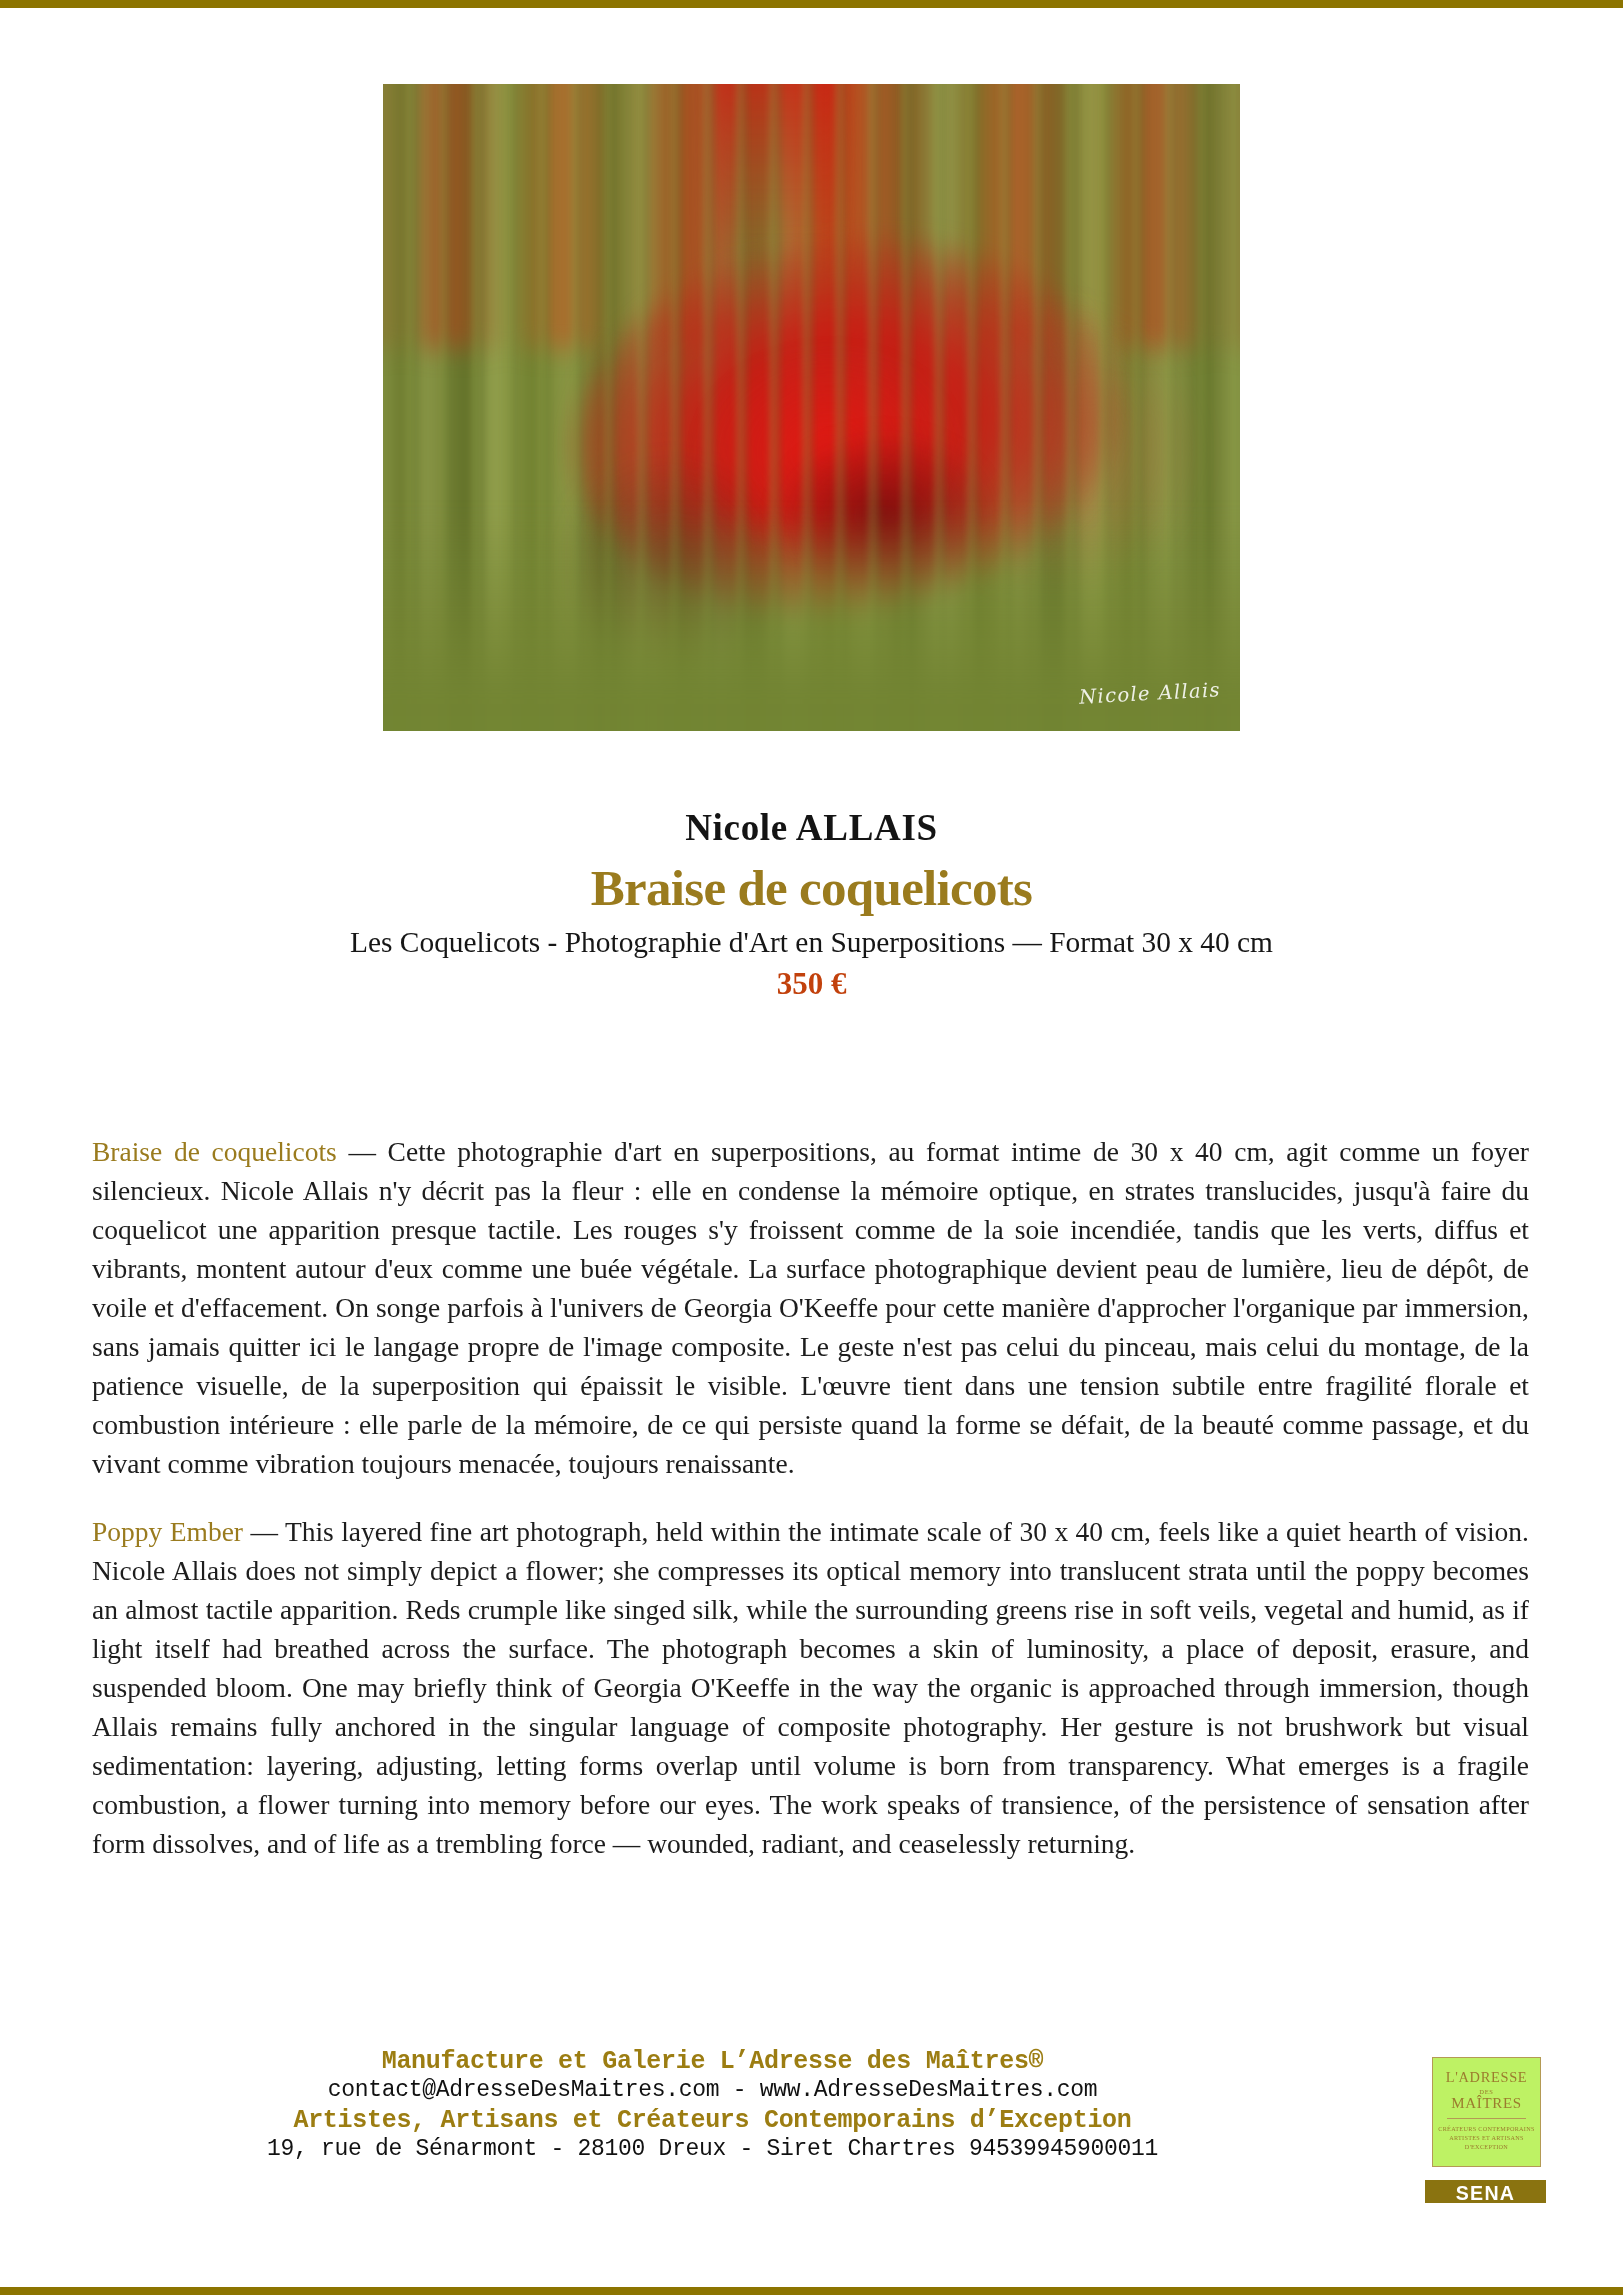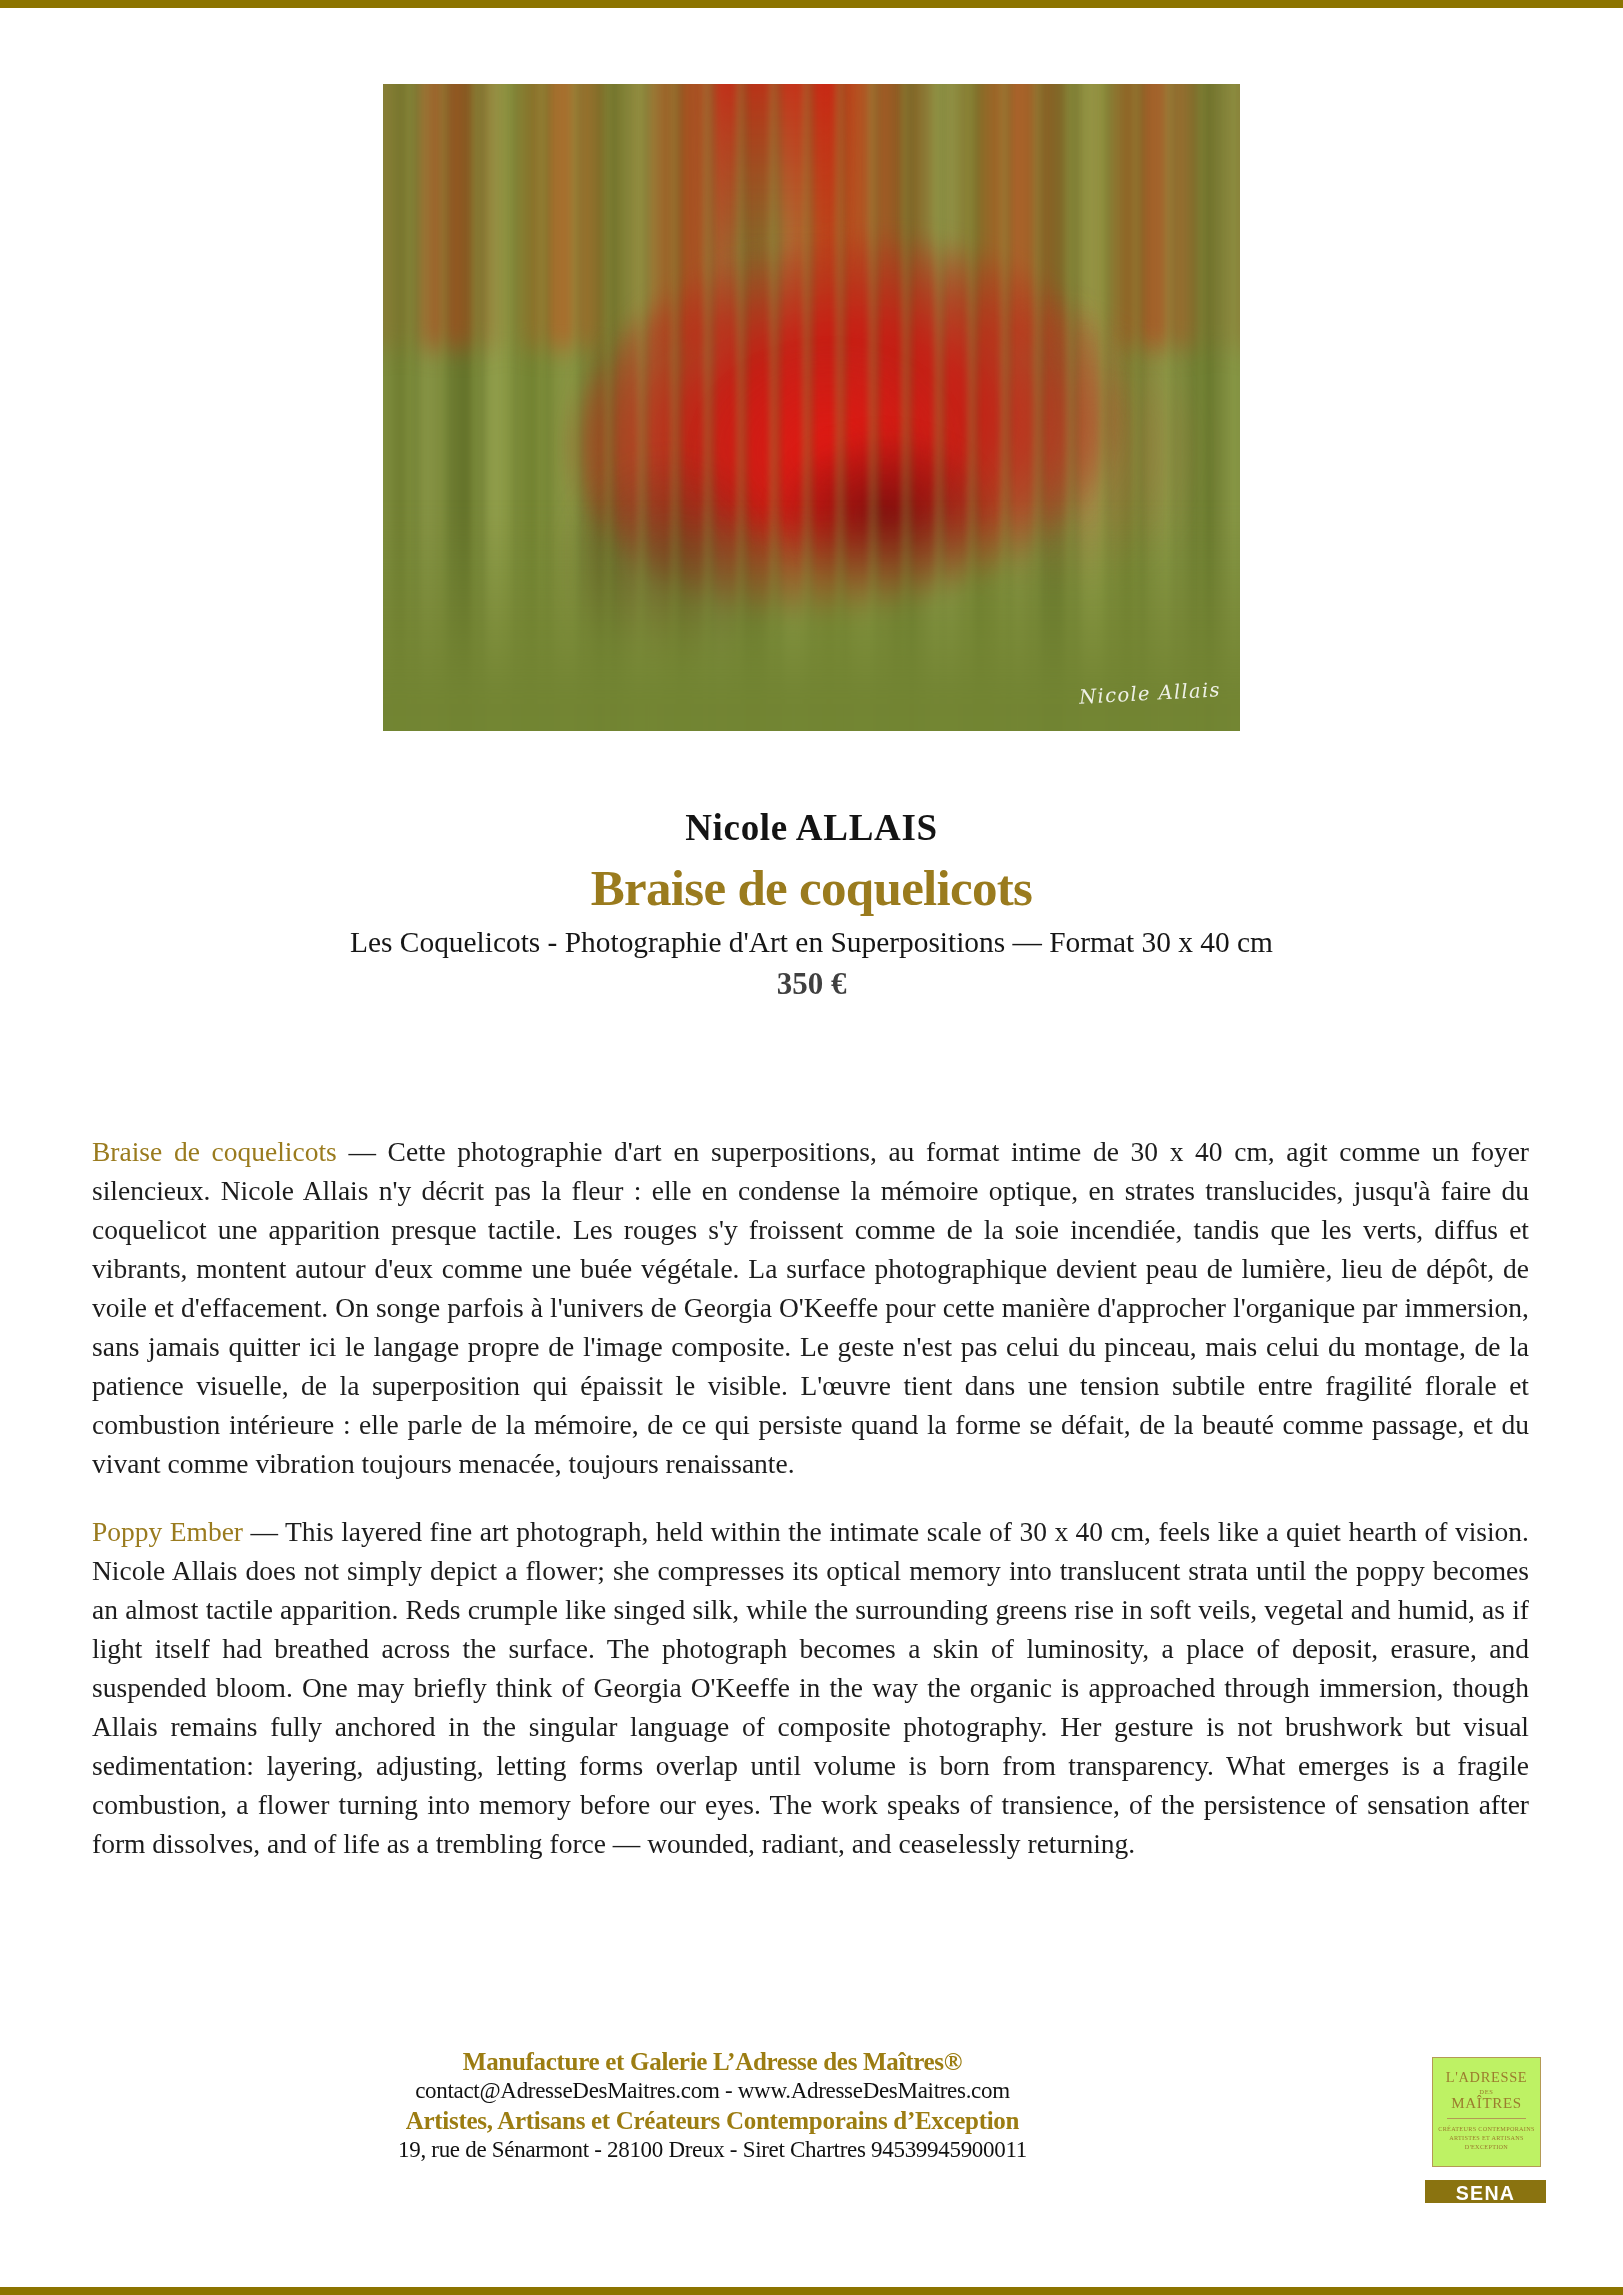--- a/index.html
+++ b/index.html
@@ -97,35 +97,35 @@
   .title-block { position: absolute; left: 0; top: 806px; width: 1623px; text-align: center; }
   .artist {
     font-size: 37px; font-weight: 700; color: #141414;
     line-height: 44px; letter-spacing: 0.7px;
   }
   .art-title {
     font-size: 51px; font-weight: 700; color: #9a7b1e;
     line-height: 59px; margin-top: 9.2px; letter-spacing: -0.7px;
   }
   .art-subtitle { font-size: 29.4px; color: #161616; line-height: 38px; margin-top: 5.2px; }
-  .art-price { font-size: 31px; font-weight: 700; color: #404040; line-height: 38px; margin-top: 3.9px; }
+  .art-price { font-size: 31px; font-weight: 700; color: #c2410c; line-height: 38px; margin-top: 3.9px; }
 
   
   .descriptions { position: absolute; left: 92px; top: 1132px; width: 1437px; }
   .desc {
     font-size: 27.5px; line-height: 39px; text-align: justify;
     color: #1d1d1d; margin: 0;
   }
   .desc + .desc { margin-top: 29px; }
   .desc .lead { color: #9a7b1e; }
 
   
   .footer-block {
     position: absolute; left: 0; top: 2047px; width: 1425px; text-align: center;
-    font-family: Liberation Serif, serif; letter-spacing: -0.3px;
+    font-family: Liberation Mono, monospace; letter-spacing: -0.3px;
   }
   .f-gold { font-size: 25px; font-weight: 700; color: #9c7d12; line-height: 29.4px; }
   .f-dark { font-size: 23px; font-weight: 400; color: #111111; line-height: 29.4px; }
 
   
   .logo-box {
     position: absolute; left: 1432px; top: 2057px; width: 109px; height: 110px;
     border: 1.3px solid #b49a55; background: #bef264; box-sizing: border-box;
     text-align: center; color: #9b7c2e; font-family: "Liberation Serif", serif;
     padding-top: 10.5px;

